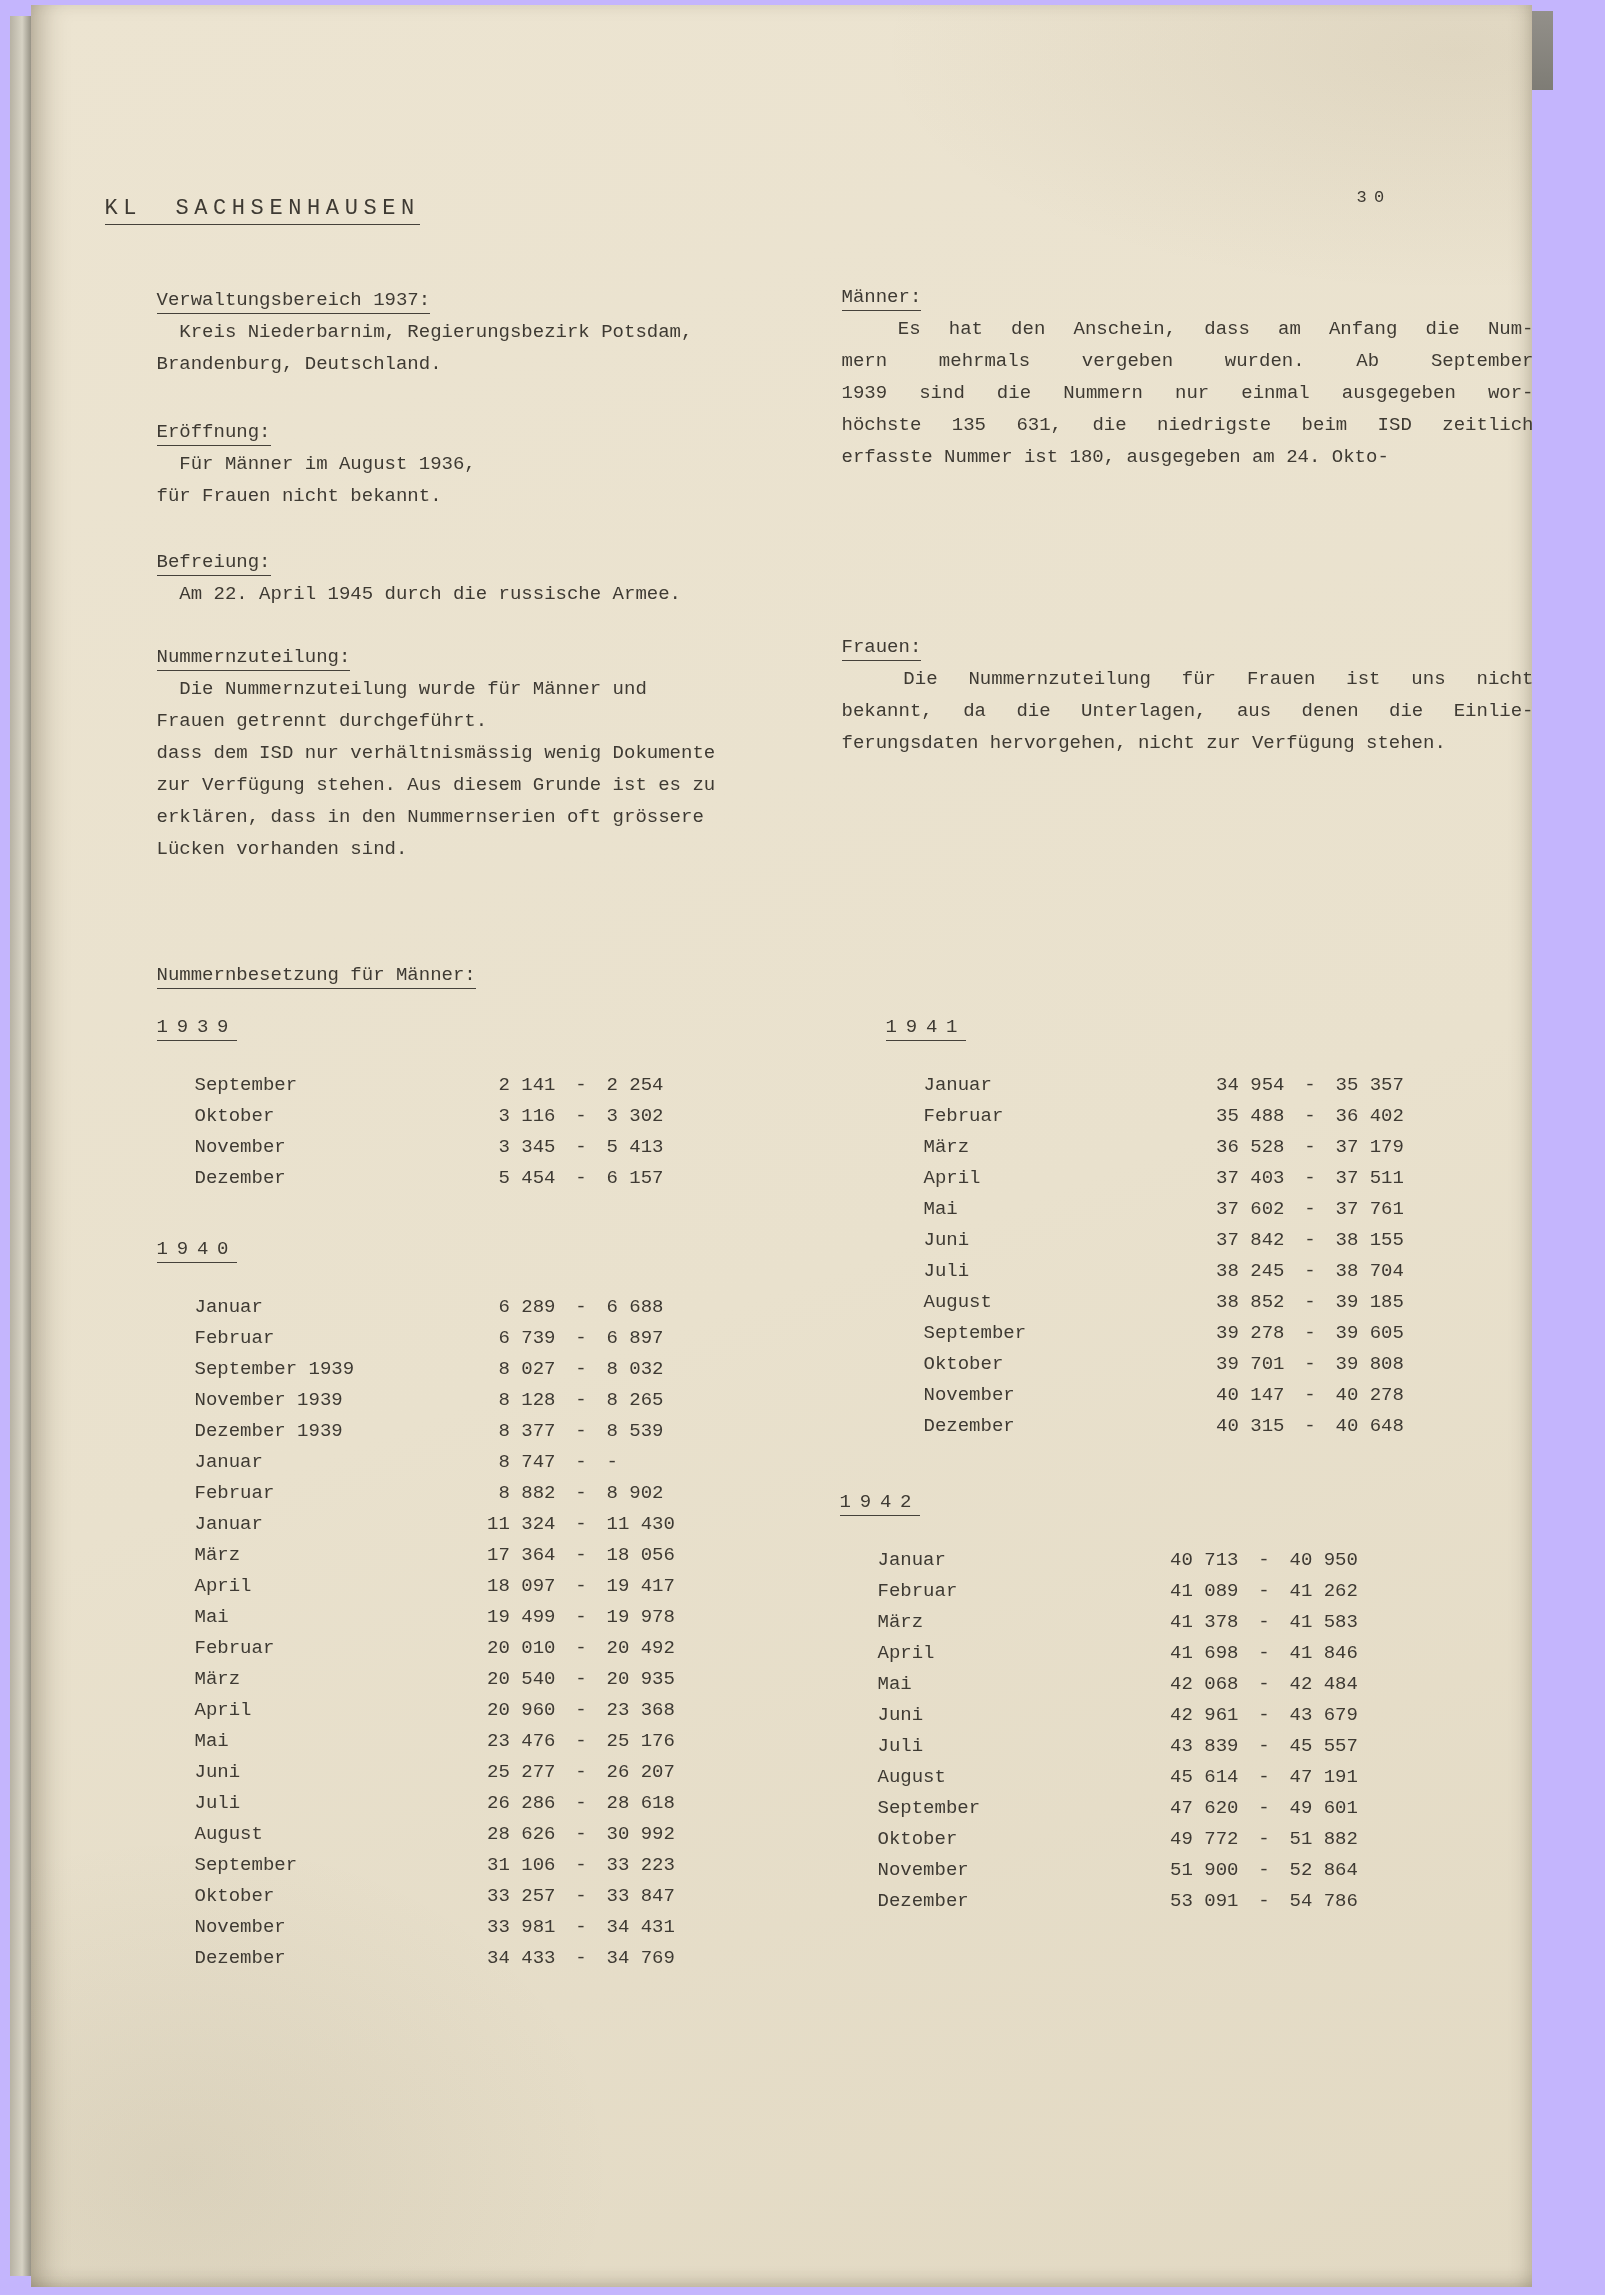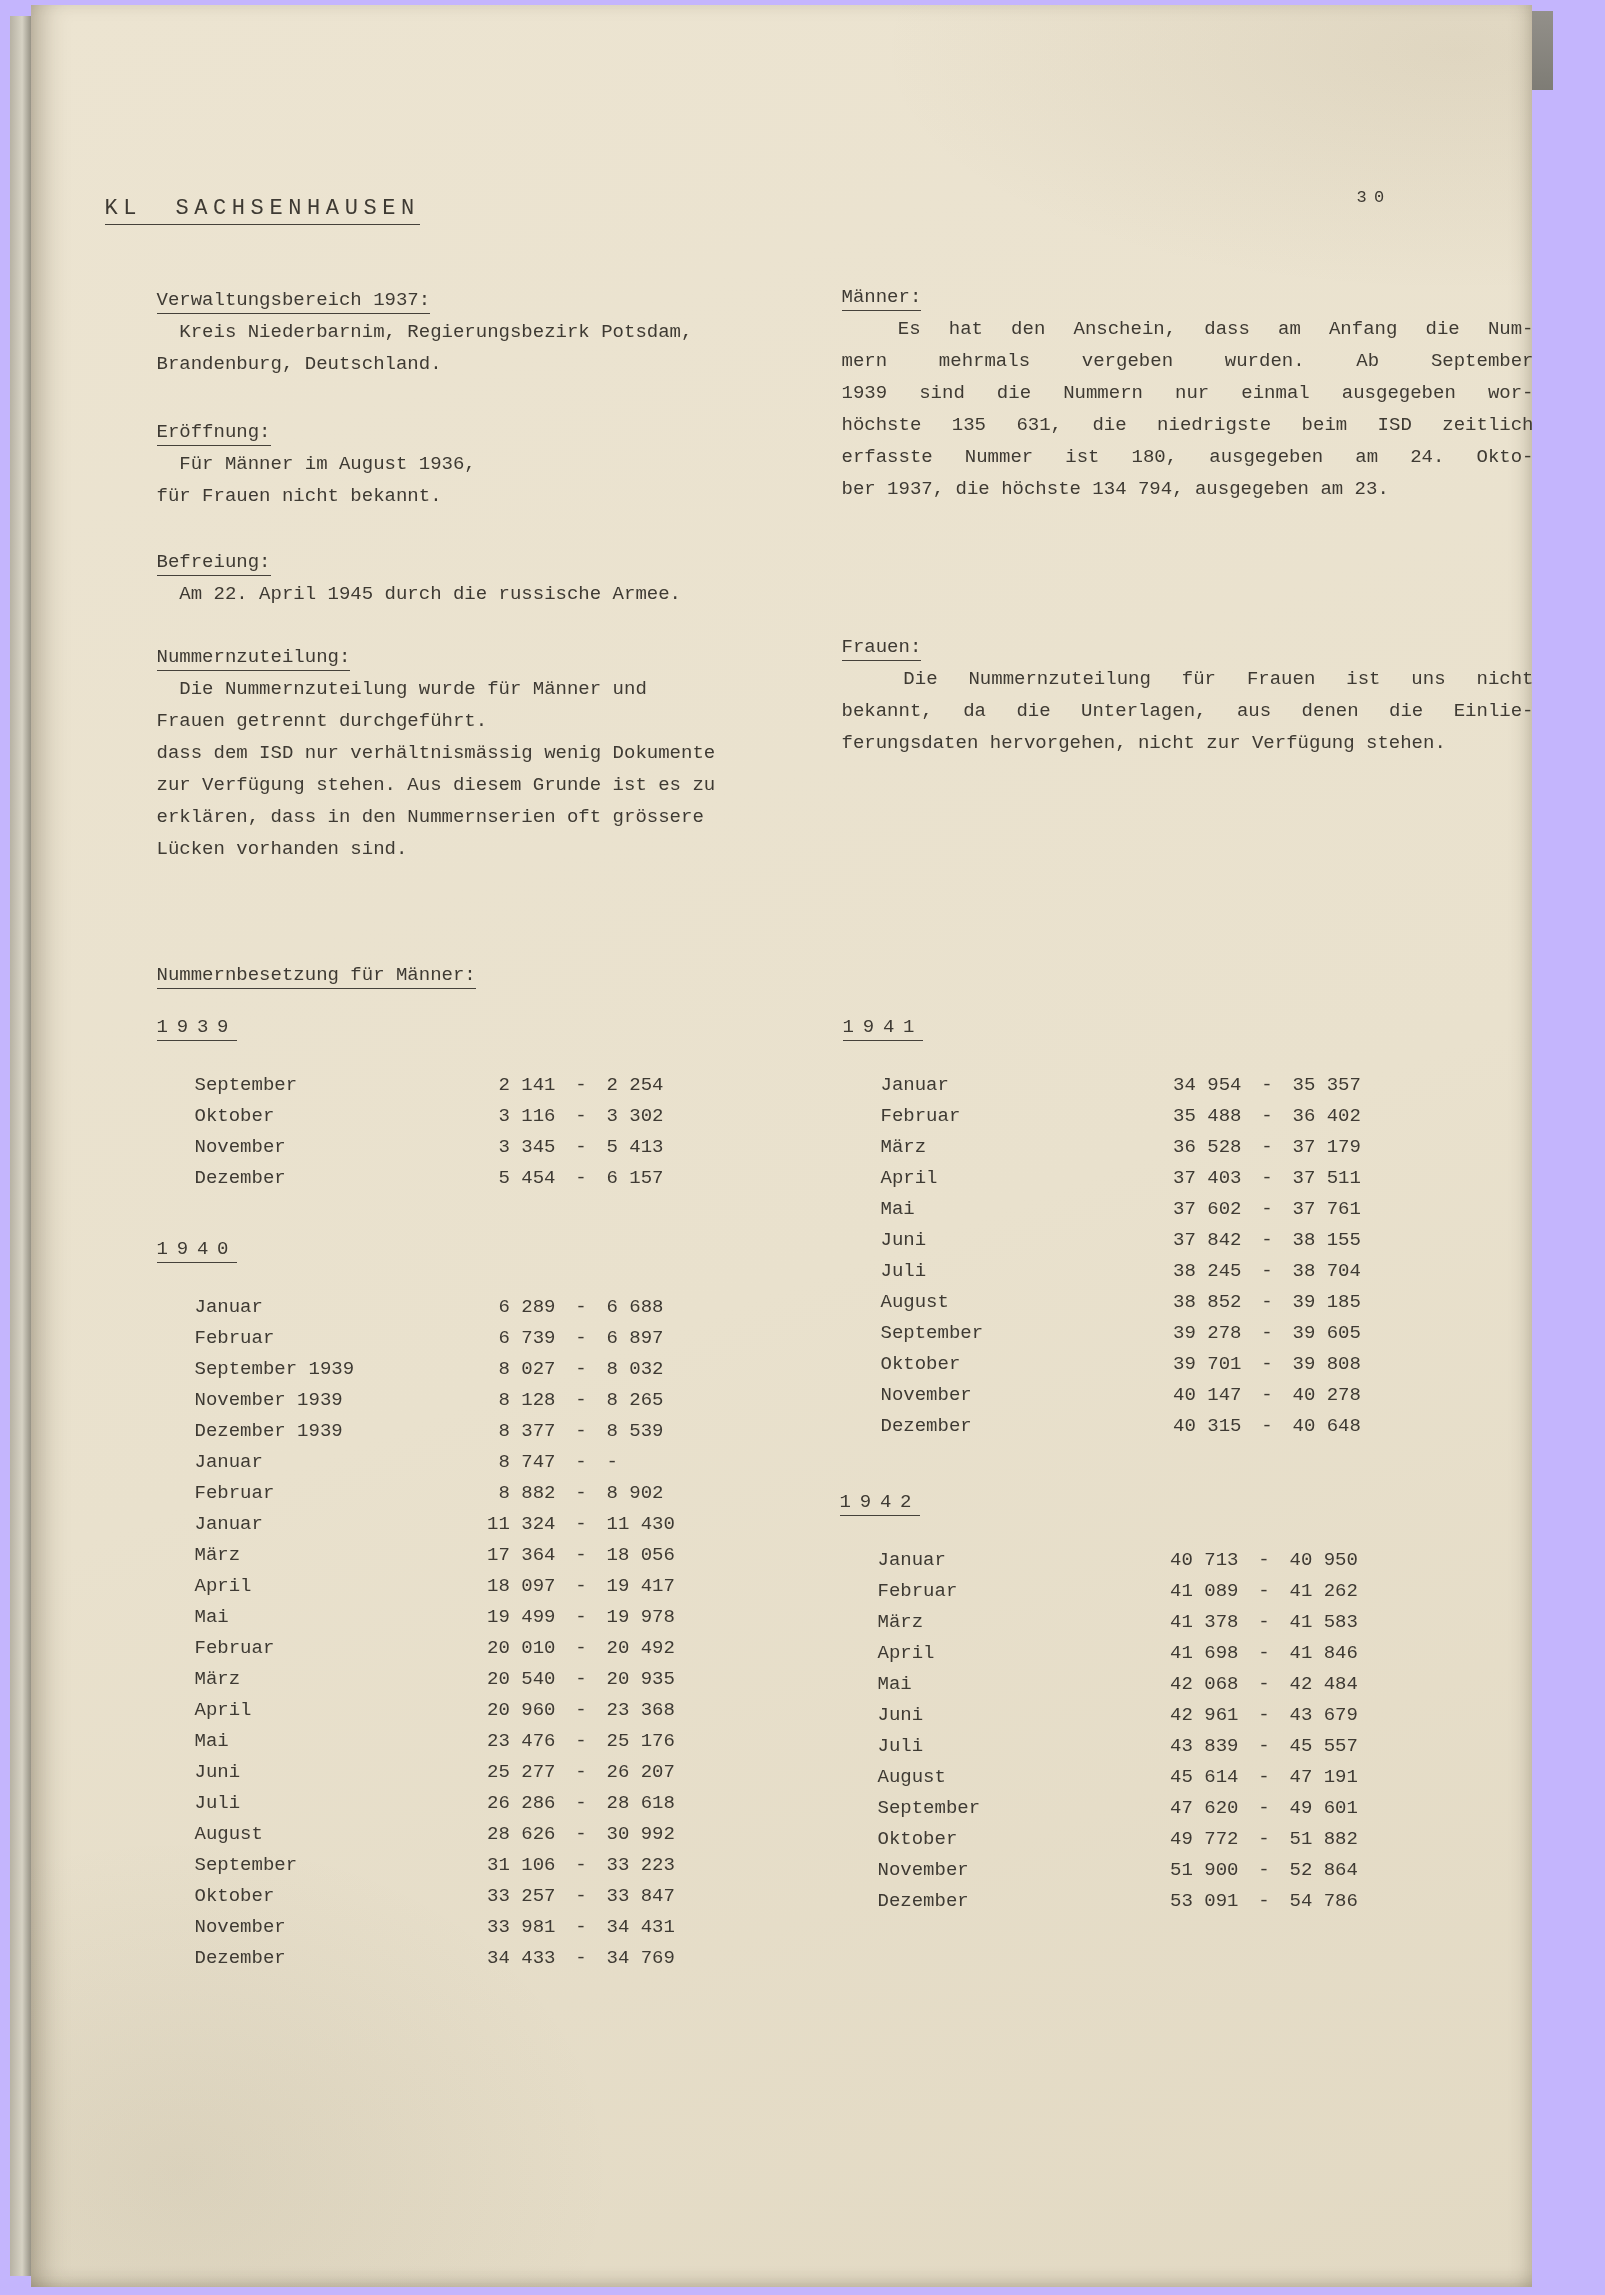--- a/index.html
+++ b/index.html
@@ -138,21 +138,20 @@
 
         <div class="line">mern mehrmals vergeben wurden. Ab September</div>
 
         <div class="line">1939 sind die Nummern nur einmal ausgegeben wor-</div>
 
 
         <div class="line">höchste 135 631, die niedrigste beim ISD zeitlich</div>
 
         <div class="line">erfasste Nummer ist 180, ausgegeben am 24. Okto-</div>
 
-        <div class="line">ber 1937, die höchste 134 794, ausgegeben am 23.</div>
 
       </div>
     </div>
 
     <div class="sec jus" style="left:811px; top:626px;">
       <div class="sec-h"><span>Frauen:</span></div>
       <div class="sec-lines">
         <div class="line">&nbsp;&nbsp;Die Nummernzuteilung für Frauen ist uns nicht</div>
 
         <div class="line">bekannt, da die Unterlagen, aus denen die Einlie-</div>
@@ -346,21 +345,21 @@
 
         <div class="trow">
           <span class="tm">Dezember</span>
           <span class="ts">34 433</span>
           <span class="td">-</span>
           <span class="te">34 769</span>
         </div>
       </div>
     </div>
 
-    <div class="table" style="left:812px; top:1010px;">
+    <div class="table" style="left:855px; top:1010px;">
       <div class="tyear">1941</div>
       <div class="trows">
         <div class="trow">
           <span class="tm">Januar</span>
           <span class="ts">34 954</span>
           <span class="td">-</span>
           <span class="te">35 357</span>
         </div>
 
         <div class="trow">

